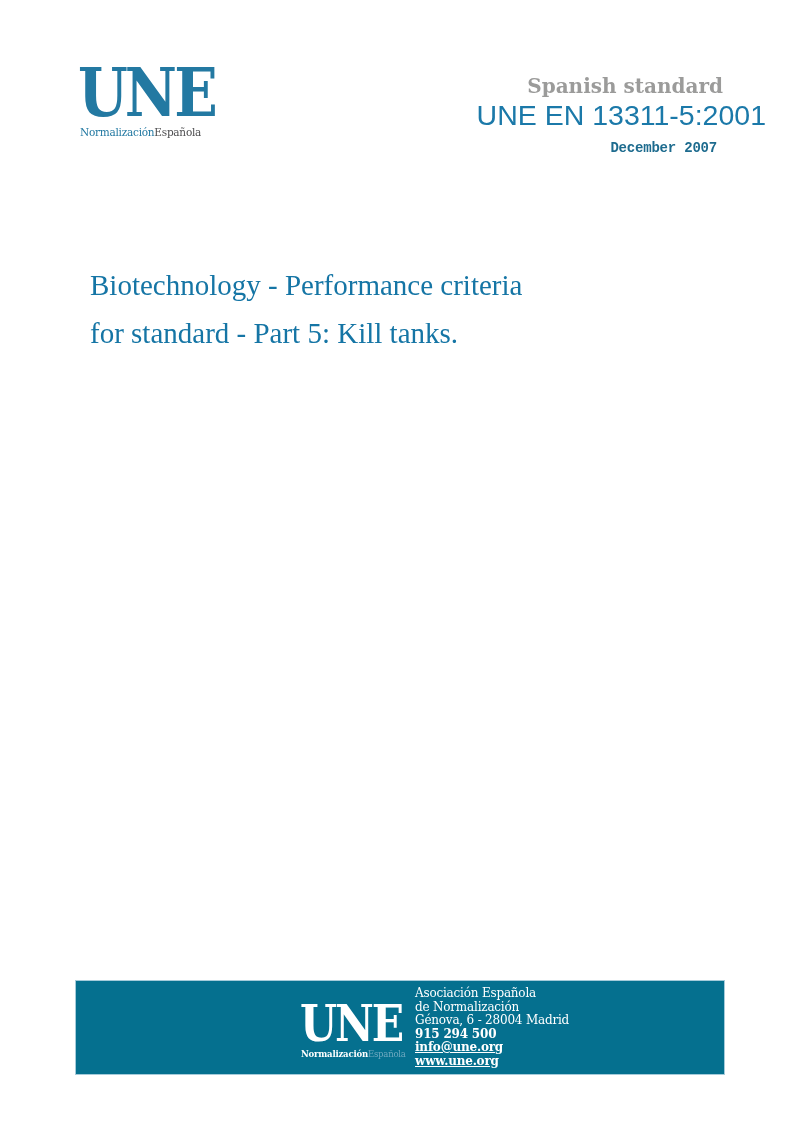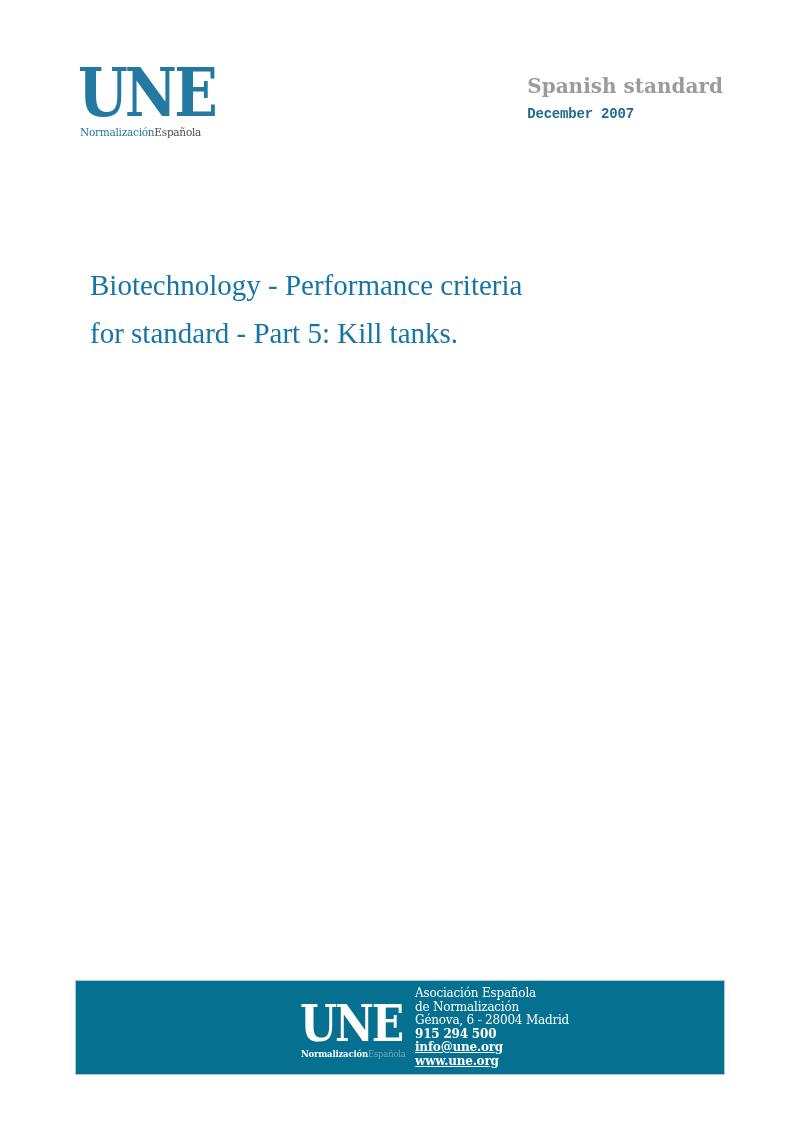--- a/index.html
+++ b/index.html
@@ -33,21 +33,21 @@
     font-family: "DejaVu Serif", serif;
     font-size: 10.5px; letter-spacing: -0.25px;
     white-space: nowrap;
   }
   .tag-primary { color: #2379A2; }
   .tag-secondary { color: #4D4D4F; }
 
   
   .std-block {
     position: absolute; right: 34px; top: 74px;
-    display: flex; flex-direction: column; align-items: flex-start;
+    display: flex; flex-direction: column; align-items: flex-end;
     text-align: right;
   }
   .std-label {
     font-family: "DejaVu Serif", serif; font-weight: bold;
     font-size: 20px; color: #9B9B9A;
     margin-right: 43px; line-height: 24px;
   }
   .std-code {
     font-family: "Liberation Sans", sans-serif;
     font-size: 28.5px; color: #1B79A9;
@@ -116,20 +116,21 @@
 
 <div class="page">
 
   <div class="logo-top">
     <span class="wordmark">UNE</span>
   </div>
   <div class="logo-tagline-top"><span class="tag-primary">Normalización</span><span class="tag-secondary">Española</span></div>
 
   <div class="std-block">
     <div class="std-label">Spanish standard</div>
+    <div class="std-code">UNE EN 13311-5:2001</div>
     <div class="std-date">December 2007</div>
   </div>
 
   <h1 class="doc-title">
     <span class="title-line">Biotechnology - Performance criteria</span>
     <span class="title-line">for standard - Part 5: Kill tanks.</span>
   </h1>
 
   <div class="footer-bar">
     <div class="logo-footer">

